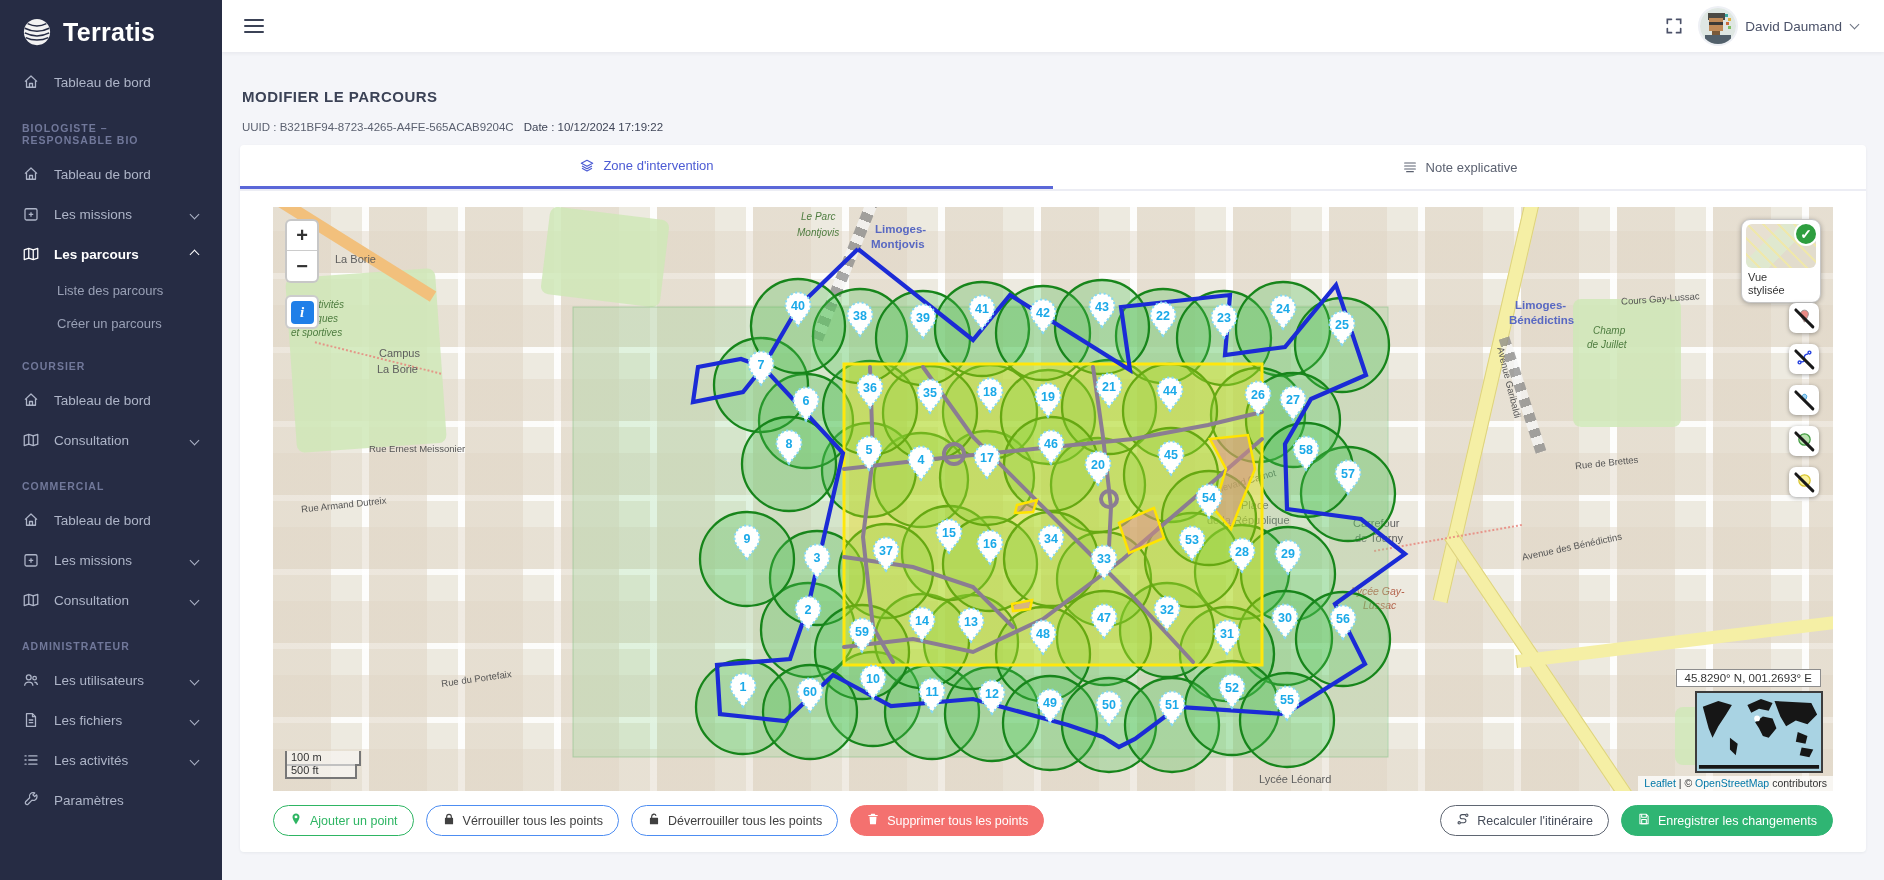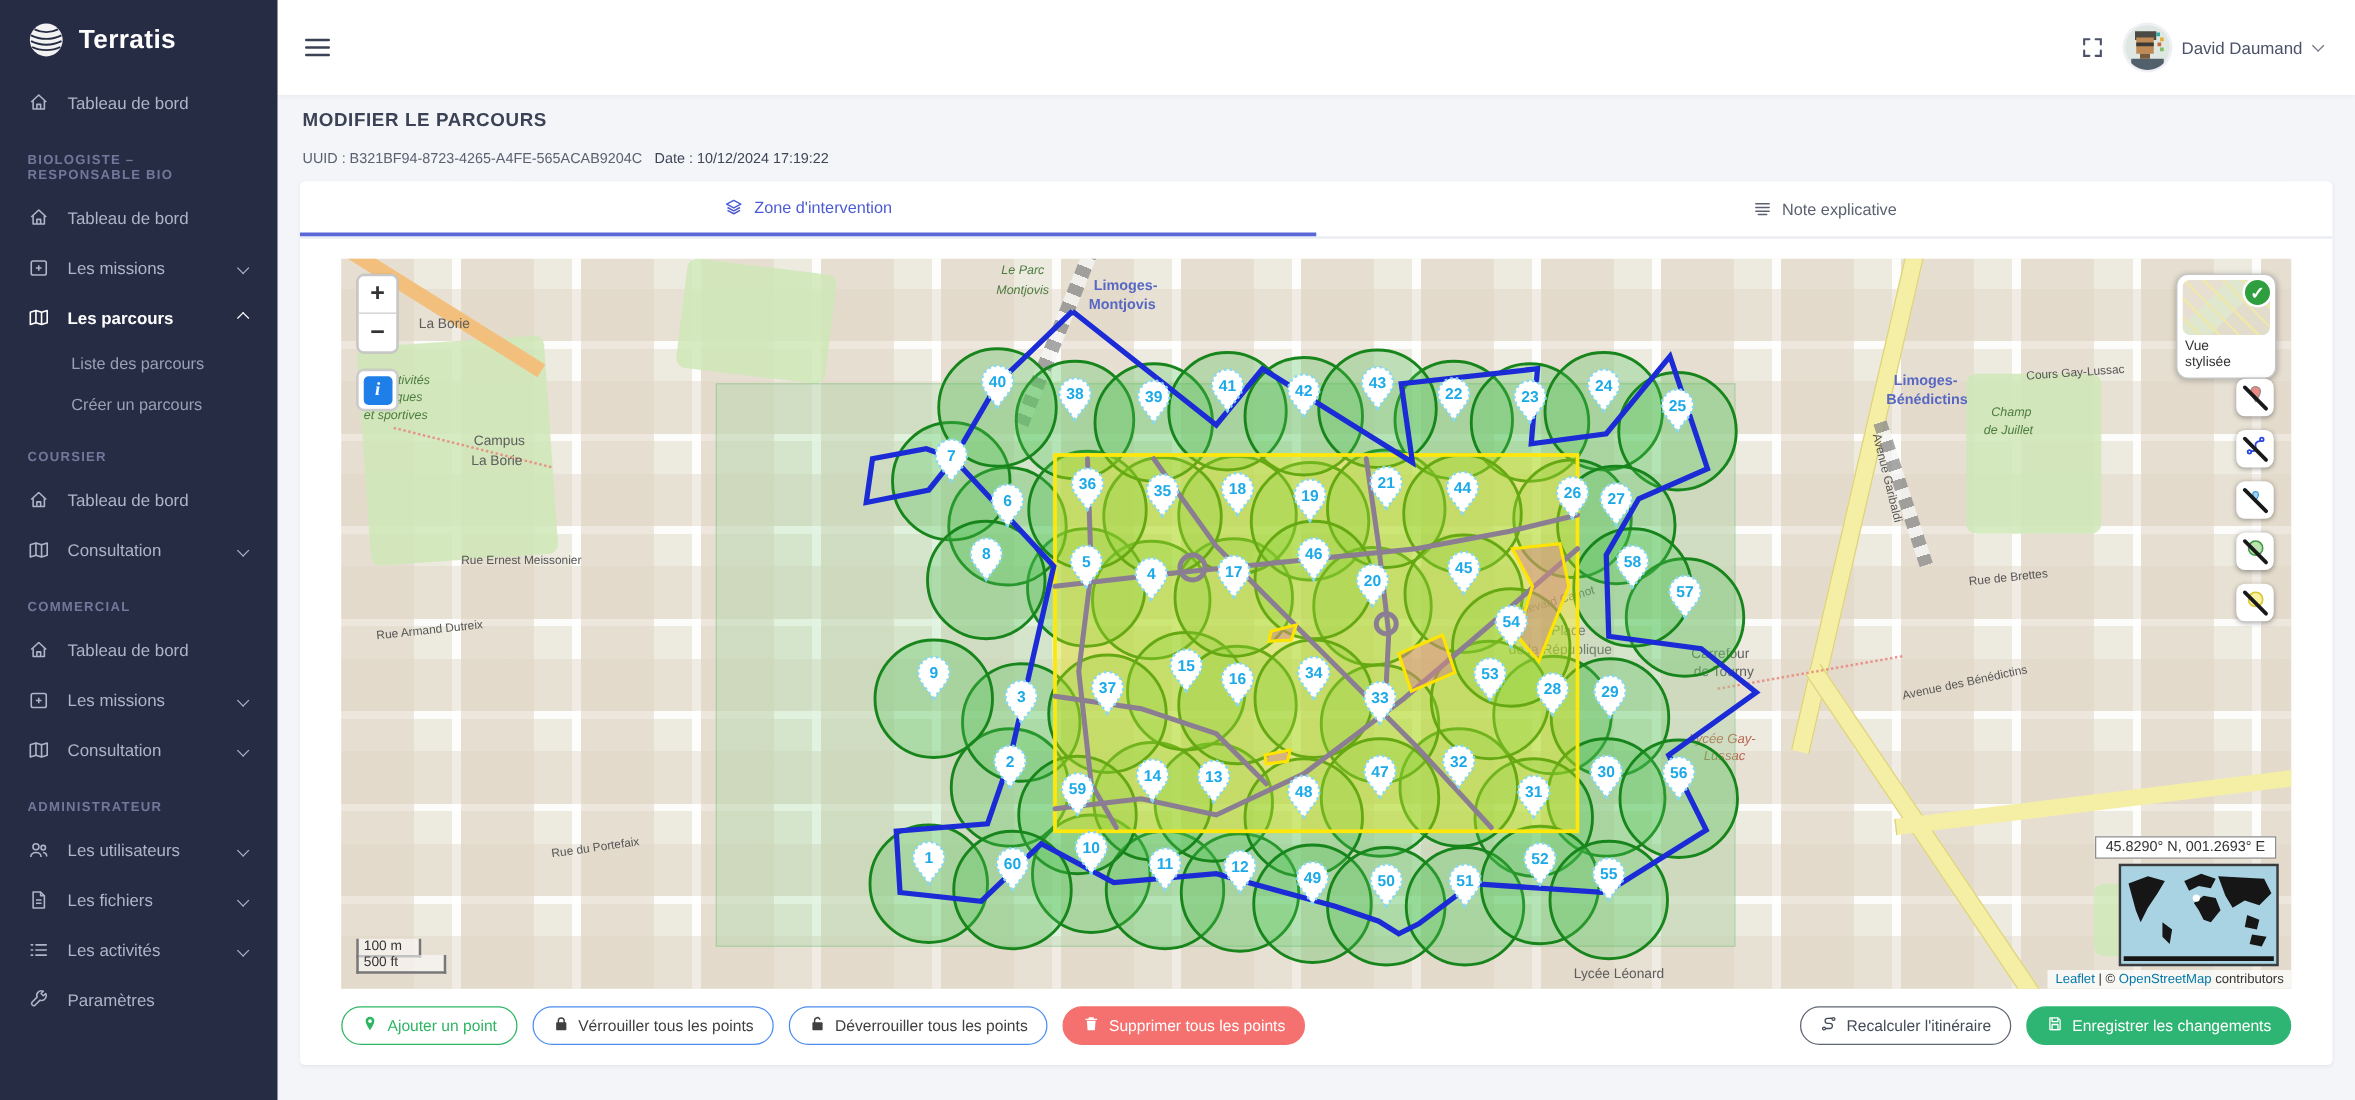--- a/index.html
+++ b/index.html
@@ -4,36 +4,36 @@
 <style>
   * { margin:0; padding:0; box-sizing:border-box; }
   html,body { width:1884px; height:880px; overflow:hidden; background:#f4f5f9;
               font-family:"Liberation Sans", sans-serif; }
 
   
   .sidebar { position:absolute; left:0; top:0; bottom:0; width:222px; background:#262c44;
              color:#aeb5c8; z-index:20; }
   .logo { display:flex; align-items:center; gap:11px; padding:17px 22px 15px; }
   .logo-globe svg { width:30px; height:30px; display:block; }
-  .logo-text { color:#fff; font-size:21px; font-weight:700; letter-spacing:.3px; }
+  .logo-text { color:#fff; font-size:25px; font-weight:700; letter-spacing:.3px; }
   .nav-section { padding:20px 22px 8px; font-size:10.5px; font-weight:700;
                  letter-spacing:1px; color:#71789a; }
   .nav-item { display:flex; align-items:center; gap:14px; padding:11px 22px;
               font-size:13.5px; cursor:pointer; color:#aeb5c8; }
   .nav-item.active { color:#fff; font-weight:700; }
   .nav-item .ic { width:18px; height:18px; flex:0 0 18px; }
   .nav-item .ic svg { width:18px; height:18px; display:block; }
   .chev { width:7px; height:7px; border-right:1.8px solid currentColor;
           border-bottom:1.8px solid currentColor; margin-left:auto; margin-right:2px; }
   .chev.down { transform:rotate(45deg); }
   .chev.up   { transform:rotate(-135deg); }
   .subitem { padding:9px 22px 9px 57px; font-size:13px; color:#99a0b5; cursor:pointer; }
 
   
-  .topbar { position:absolute; left:222px; right:0; top:0; height:76px; background:#fff;
+  .topbar { position:absolute; left:222px; right:0; top:0; height:52px; background:#fff;
             display:flex; align-items:center; box-shadow:0 1px 4px rgba(25,30,56,.07); z-index:15; }
   .hamburger { margin-left:22px; width:20px; cursor:pointer; }
   .hamburger span { display:block; height:2.4px; background:#3b4256; border-radius:2px; margin:3.6px 0; }
   .topbar-right { margin-left:auto; margin-right:26px; display:flex; align-items:center; gap:16px; }
   .fs-btn { width:20px; height:20px; color:#4b5168; cursor:pointer; }
   .fs-btn svg { width:20px; height:20px; }
   .avatar { width:36px; height:36px; border-radius:50%; overflow:hidden; cursor:pointer;
             box-shadow:0 0 0 2px #eef0f5; }
   .avatar svg { width:36px; height:36px; display:block; }
   .user-chip { display:flex; align-items:center; gap:9px; cursor:pointer; }
@@ -108,21 +108,21 @@
   .map-toggles { position:absolute; top:96px; right:14px; display:flex; flex-direction:column;
                  gap:11px; z-index:6; }
   .map-toggle { width:30px; height:30px; background:#fff; border-radius:7px;
                 box-shadow:0 1px 4px rgba(0,0,0,.35); display:flex; align-items:center;
                 justify-content:center; position:relative; cursor:pointer; }
   .map-toggle svg { width:17px; height:17px; }
   .map-toggle::after { content:""; position:absolute; width:27px; height:2.6px; background:#191919;
                        border-radius:2px; transform:rotate(45deg); }
 
   .scale { position:absolute; left:12px; bottom:12px; z-index:5; font-size:11px; color:#333; }
-  .scale .s-m  { width:52px; border:2px solid #777; border-top:none; padding:0 4px 1px;
+  .scale .s-m  { width:76px; border:2px solid #777; border-top:none; padding:0 4px 1px;
                  background:rgba(255,255,255,.55); }
   .scale .s-ft { width:72px; border:2px solid #777; border-top:none; padding:0 4px 1px;
                  background:rgba(255,255,255,.55); margin-top:-2px; }
 
   .coords { position:absolute; right:12px; bottom:104px; background:#fff; border:1px solid #8d8d8d;
             padding:2px 8px; font-size:11.5px; color:#333; z-index:5; }
   .overview { position:absolute; right:10px; bottom:18px; width:128px; height:82px;
               border:2px solid #3c3c3c; z-index:5; overflow:hidden; background:#a9d3e3; cursor:pointer; }
   .overview svg { display:block; }
   .attribution { position:absolute; right:0; bottom:0; background:rgba(255,255,255,.75);

